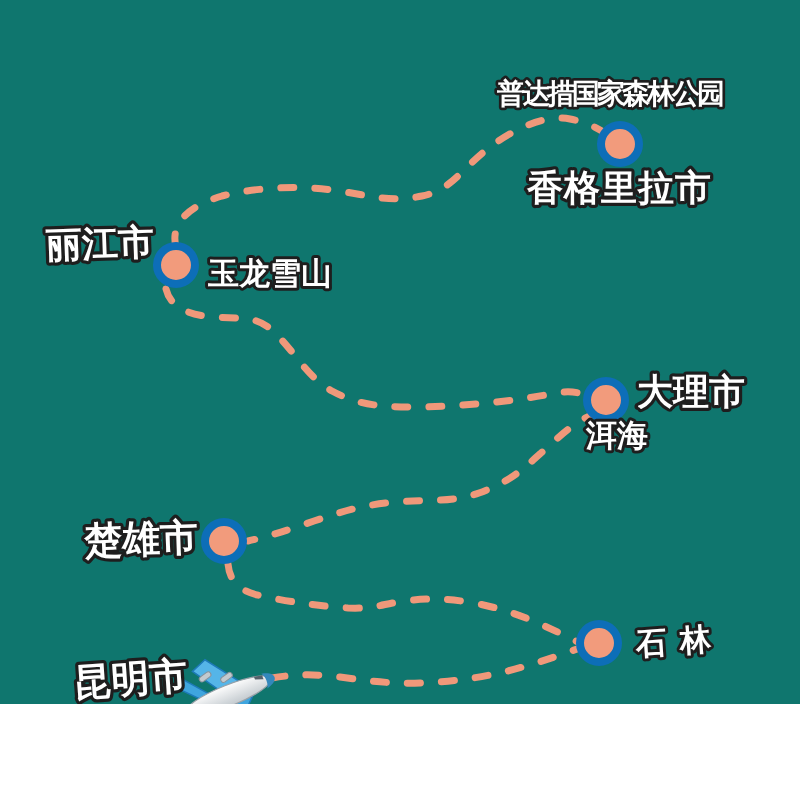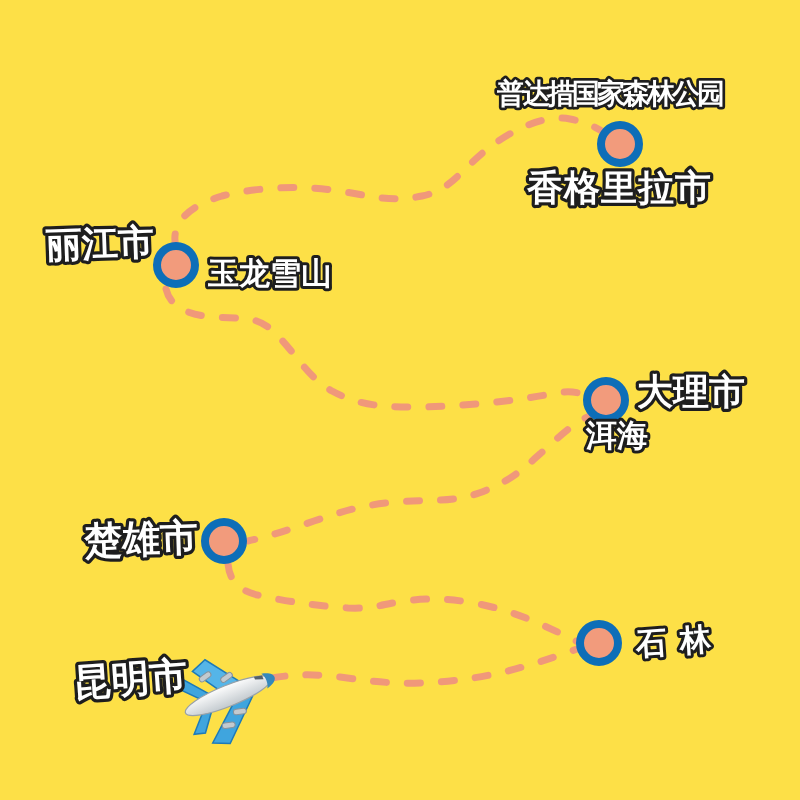--- a/index.html
+++ b/index.html
@@ -3,22 +3,22 @@
 <meta charset="utf-8">
 <style>
   html, body {
     margin: 0;
     padding: 0;
     background: #ffffff;
   }
   .canvas {
     position: relative;
     width: 800px;
-    height: 800px;
-    background: #fde047;
+    height: 704px;
+    background: #0f766e;
     overflow: hidden;
     font-family: "DejaVu Sans", "Liberation Sans", sans-serif;
   }
   svg { display: block; }
   .route {
     fill: none;
     stroke: #F0987A;
     stroke-width: 7;
     stroke-linecap: round;
     stroke-dasharray: 13 21;

